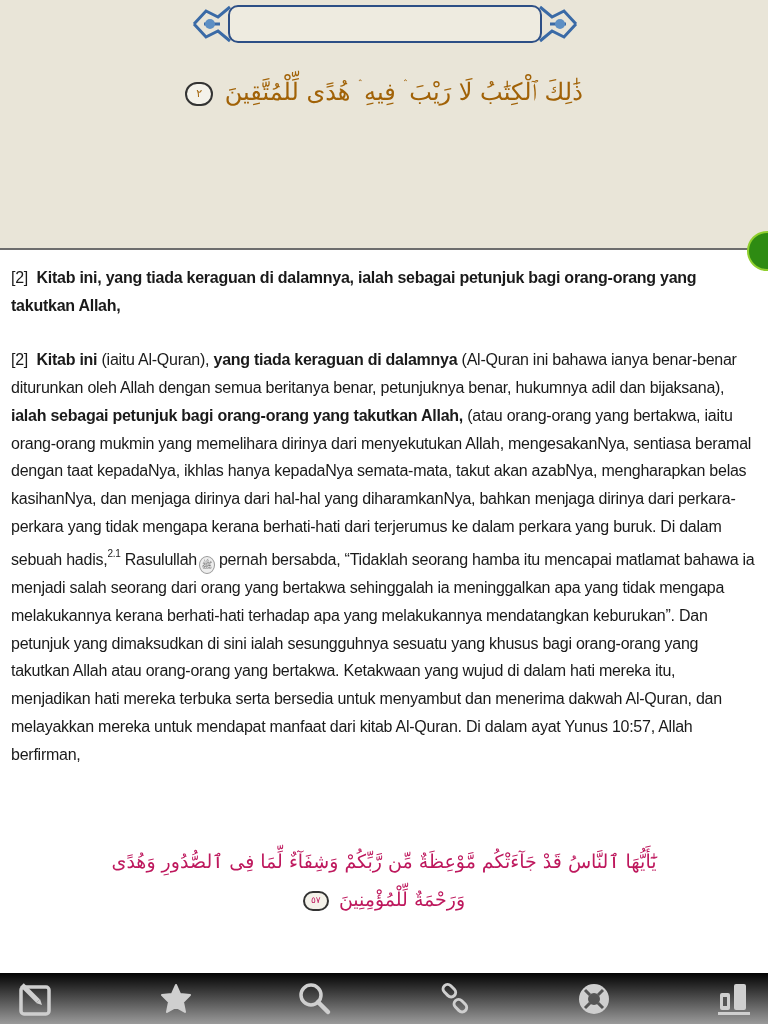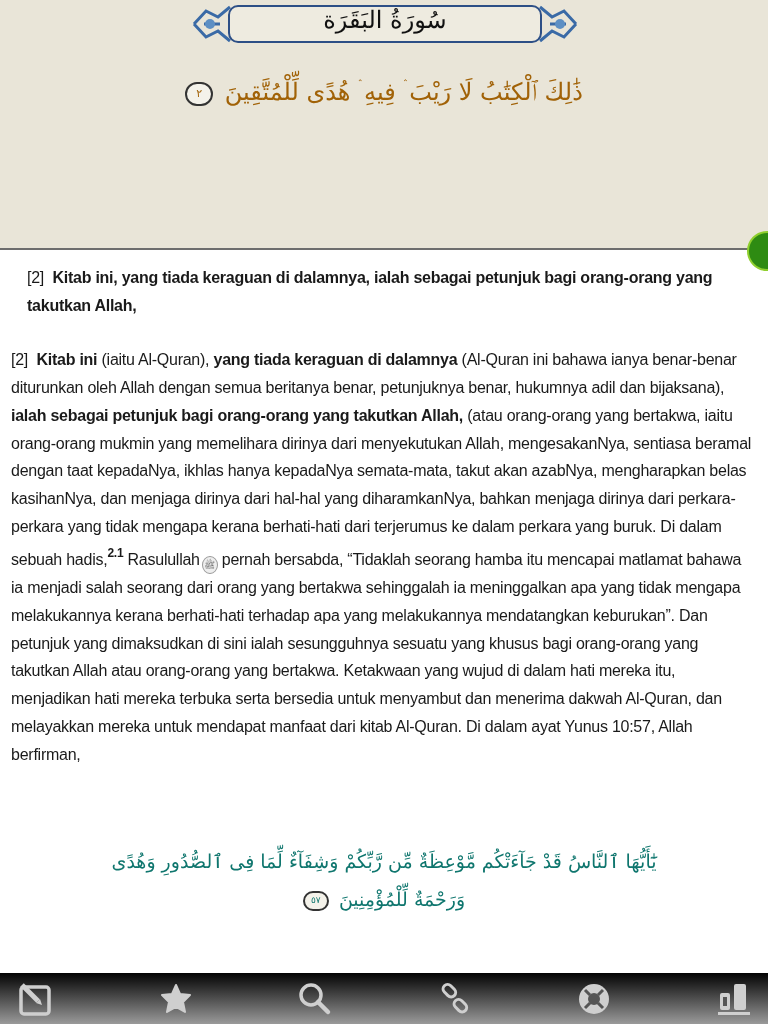--- a/index.html
+++ b/index.html
@@ -44,28 +44,28 @@
     position: absolute; left: 747px; top: 231px; width: 40px; height: 40px;
     border-radius: 50%; background: #2e8b12; border: 2px solid #8fcf2e;
   }
 
   .translation {
     position: absolute; left: 11px; top: 264px; width: 745px;
     font-family: "Liberation Sans", sans-serif; font-size: 16px; line-height: 27.7px;
     letter-spacing: -0.25px;
   }
   .b { font-weight: bold; }
-  .para { margin-bottom: 27px; margin-left: 16px; }
-  sup { font-size: 12px; vertical-align: 8px; font-weight: bold; }
+  .para { margin-bottom: 27px; }
+  sup { font-size: 10px; vertical-align: 8px; }
   .pbuh { display:inline-block; width:16px; height:18px; border-radius:50%; border:1px solid #999; background:#eee; vertical-align:-3px; margin: 0 4px 0 2px; font-size: 9px; text-align:center; line-height:16px; color:#555;}
 
   .arabic-quote {
     position: absolute; left: 100px; width: 568px; top: 842px;
     text-align: center; direction: rtl;
-    font-family: "DejaVu Serif", serif; font-size: 19px; line-height: 38px; color: #0f766e;
+    font-family: "DejaVu Serif", serif; font-size: 19px; line-height: 38px; color: #be185d;
   }
   .arabic-quote .ayah-marker { width: 26px; height: 20px; line-height: 15px; font-size: 9px; }
 
   .bottom-bar {
     position: absolute; left: 0; top: 973px; width: 768px; height: 51px;
     background: linear-gradient(#030303, #9a9a9a);
     display: flex; justify-content: space-between; align-items: center; padding: 0 14px 0 16px;
   }
   .bar-btn { width: 40px; height: 40px; display: flex; align-items: center; justify-content: center; cursor: pointer; }
   .bar-btn svg { width: 36px; height: 36px; }
@@ -77,21 +77,20 @@
   <div class="surah-banner">
     <svg class="orn left" viewBox="0 0 46 42">
       <path d="M4 21 L16 8 L28 14 L40 4 M4 21 L16 34 L28 28 L40 38 M14 21 L30 21" stroke="#3a6aa6" stroke-width="3" fill="none"></path>
       <circle cx="20" cy="21" r="5" fill="#5d8fc4"></circle>
     </svg>
     <div class="frame"></div>
     <svg class="orn right" viewBox="0 0 46 42">
       <path d="M4 21 L16 8 L28 14 L40 4 M4 21 L16 34 L28 28 L40 38 M14 21 L30 21" stroke="#3a6aa6" stroke-width="3" fill="none"></path>
       <circle cx="20" cy="21" r="5" fill="#5d8fc4"></circle>
     </svg>
-    <div class="surah-title">سُورَةُ البَقَرَة</div>
   </div>
   <div class="ayah-arabic">
     <span>ذَٰلِكَ ٱلْكِتَٰبُ لَا رَيْبَ ۛ فِيهِ ۛ هُدًى لِّلْمُتَّقِينَ</span>
     <span class="ayah-marker">٢</span>
   </div>
 </div>
 
 <div class="scroll-handle"></div>
 
 <div class="translation">

